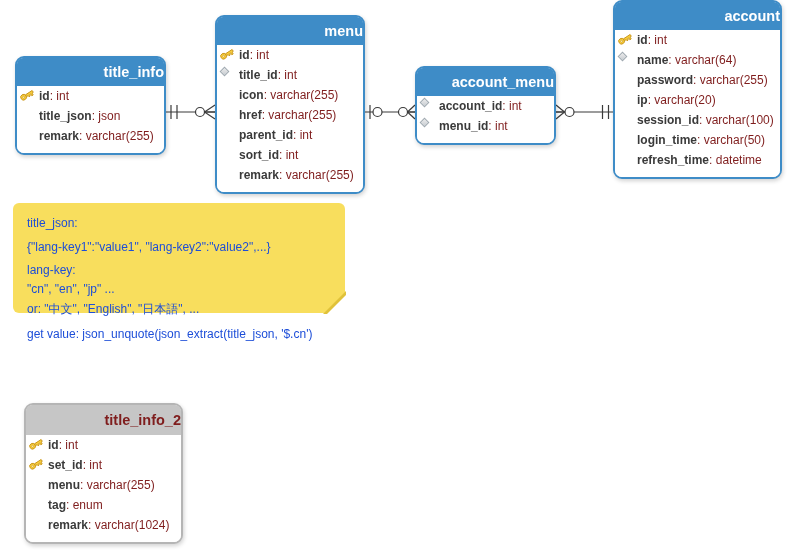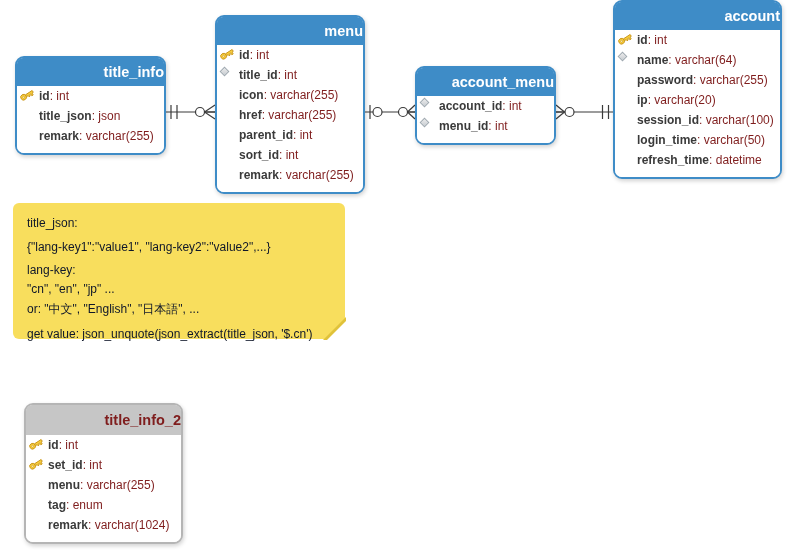--- a/index.html
+++ b/index.html
@@ -29,23 +29,23 @@
 
   .pos-0 { left:15px;  top:56px;  width:151px; }
   .pos-1 { left:215px; top:15px;  width:150px; }
   .pos-2 { left:415px; top:66px;  width:141px; }
   .pos-3 { left:613px; top:0;  width:169px; }
   .pos-4 { left:24px;  top:403px; width:159px; }
   .table.gray { border-color:#b5b5b5; }
   .table.gray .t-header { background:#c6c6c6; color:#7f1d1d; height:30px; line-height:30px; }
 
   
-  .note { position:absolute; left:13px; top:203px; width:332px; height:136px;
+  .note { position:absolute; left:13px; top:203px; width:332px; height:110px;
           background:#f8de5d; border-radius:6px; padding:10px 14px 0 14px;
-          font-size:12px; color:#0f172a; z-index:2; }
+          font-size:12px; color:#1d4ed8; z-index:2; }
   .note-line { line-height:16px; }
   .note-line:nth-child(1){ margin-top:2px; }
   .note-line:nth-child(2){ margin-top:8px; }
   .note-line:nth-child(3){ margin-top:7px; }
   .note-line:nth-child(4){ margin-top:3px; }
   .note-line:nth-child(5){ margin-top:4px; }
   .note-line:nth-child(6){ margin-top:9px; }
   .fold-flap { position:absolute; right:-1px; bottom:-1px; width:0; height:0;
                border-left:23px solid transparent; border-bottom:23px solid #e0c23a; }
   .fold-cut  { position:absolute; right:-1px; bottom:-1px; width:0; height:0;

